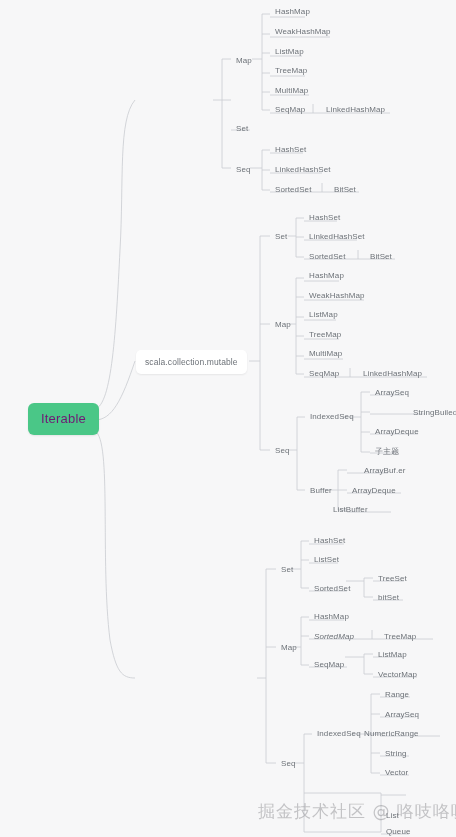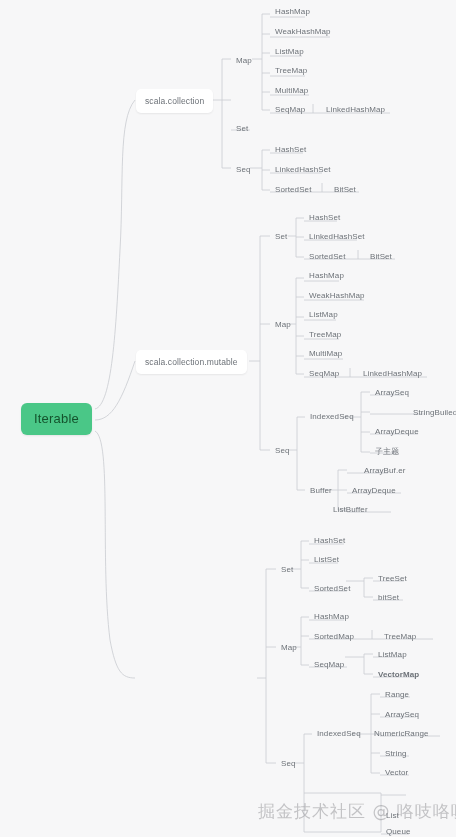--- a/index.html
+++ b/index.html
@@ -234,23 +234,22 @@
       <path d="M380,775 L409,775"></path>
 
       <path d="M312,793 L381,793"></path>
       <path d="M381,793 L381,832"></path>
       <path d="M381,795 L406,795"></path>
       <path d="M381,834 L409,834"></path>
       <path d="M312,832 L381,832"></path>
     </g>
   </svg>
 
-  <div class="node root" style="left: 21px; top: 403px; background: rgb(74, 199, 135); color: #14532d;">Iterable</div>
-
-  <div class="node pkg" style="left:136px; top:89px;">scala.collection</div>
+  <div class="node root" style="left: 28px; top: 403px; background: rgb(74, 199, 135); color: #701a75;">Iterable</div>
+
   <div class="node pkg" style="left:136px; top:350px;">scala.collection.mutable</div>
 
   <div class="node topic" style="left:232px; top:53px;">Map</div>
   <div class="node topic" style="left:232px; top:121px;">Set</div>
   <div class="node topic" style="left:232px; top:162px;">Seq</div>
 
   <div class="node topic" style="left:271px; top:4px;">HashMap</div>
   <div class="node topic" style="left:271px; top:24px;">WeakHashMap</div>
   <div class="node topic" style="left:271px; top:44px;">ListMap</div>
   <div class="node topic" style="left:271px; top:63px;">TreeMap</div>
@@ -292,30 +291,30 @@
 
   <div class="node topic" style="left:277px; top:562px;">Set</div>
   <div class="node topic" style="left:310px; top:533px;">HashSet</div>
   <div class="node topic" style="left:310px; top:552px;">ListSet</div>
   <div class="node topic" style="left:310px; top:581px;">SortedSet</div>
   <div class="node topic" style="left:374px; top:571px;">TreeSet</div>
   <div class="node topic" style="left:374px; top:590px;">bitSet</div>
 
   <div class="node topic" style="left:277px; top:640px;">Map</div>
   <div class="node topic" style="left:310px; top:609px;">HashMap</div>
-  <div class="node topic" style="left:310px; top:629px;">SortedMap</div>
+  <div class="node topic" style="left:310px; top:629px;font-style:italic;">SortedMap</div>
   <div class="node topic" style="left:380px; top:629px;">TreeMap</div>
   <div class="node topic" style="left:310px; top:657px;">SeqMap</div>
   <div class="node topic" style="left:374px; top:647px;">ListMap</div>
-  <div class="node topic" style="left:374px; top:667px;font-weight:bold;">VectorMap</div>
+  <div class="node topic" style="left:374px; top:667px;">VectorMap</div>
 
   <div class="node topic" style="left:277px; top:756px;">Seq</div>
   <div class="node topic" style="left:313px; top:726px;">IndexedSeq</div>
   <div class="node topic" style="left:381px; top:687px;">Range</div>
   <div class="node topic" style="left:381px; top:707px;">ArraySeq</div>
-  <div class="node topic" style="left:370px; top:726px;">NumericRange</div>
+  <div class="node topic" style="left:360px; top:726px;">NumericRange</div>
   <div class="node topic" style="left:381px; top:746px;">String</div>
   <div class="node topic" style="left:381px; top:765px;">Vector</div>
   <div class="node topic" style="left:382px; top:785px;margin-top:23px;">List</div>
   <div class="node topic" style="left:382px; top:824px;">Queue</div>
 
   <div class="watermark" style="left:258px; top:800px;">掘金技术社区 @ 咯吱咯吱</div>
 </div>
 
 </body></html>

